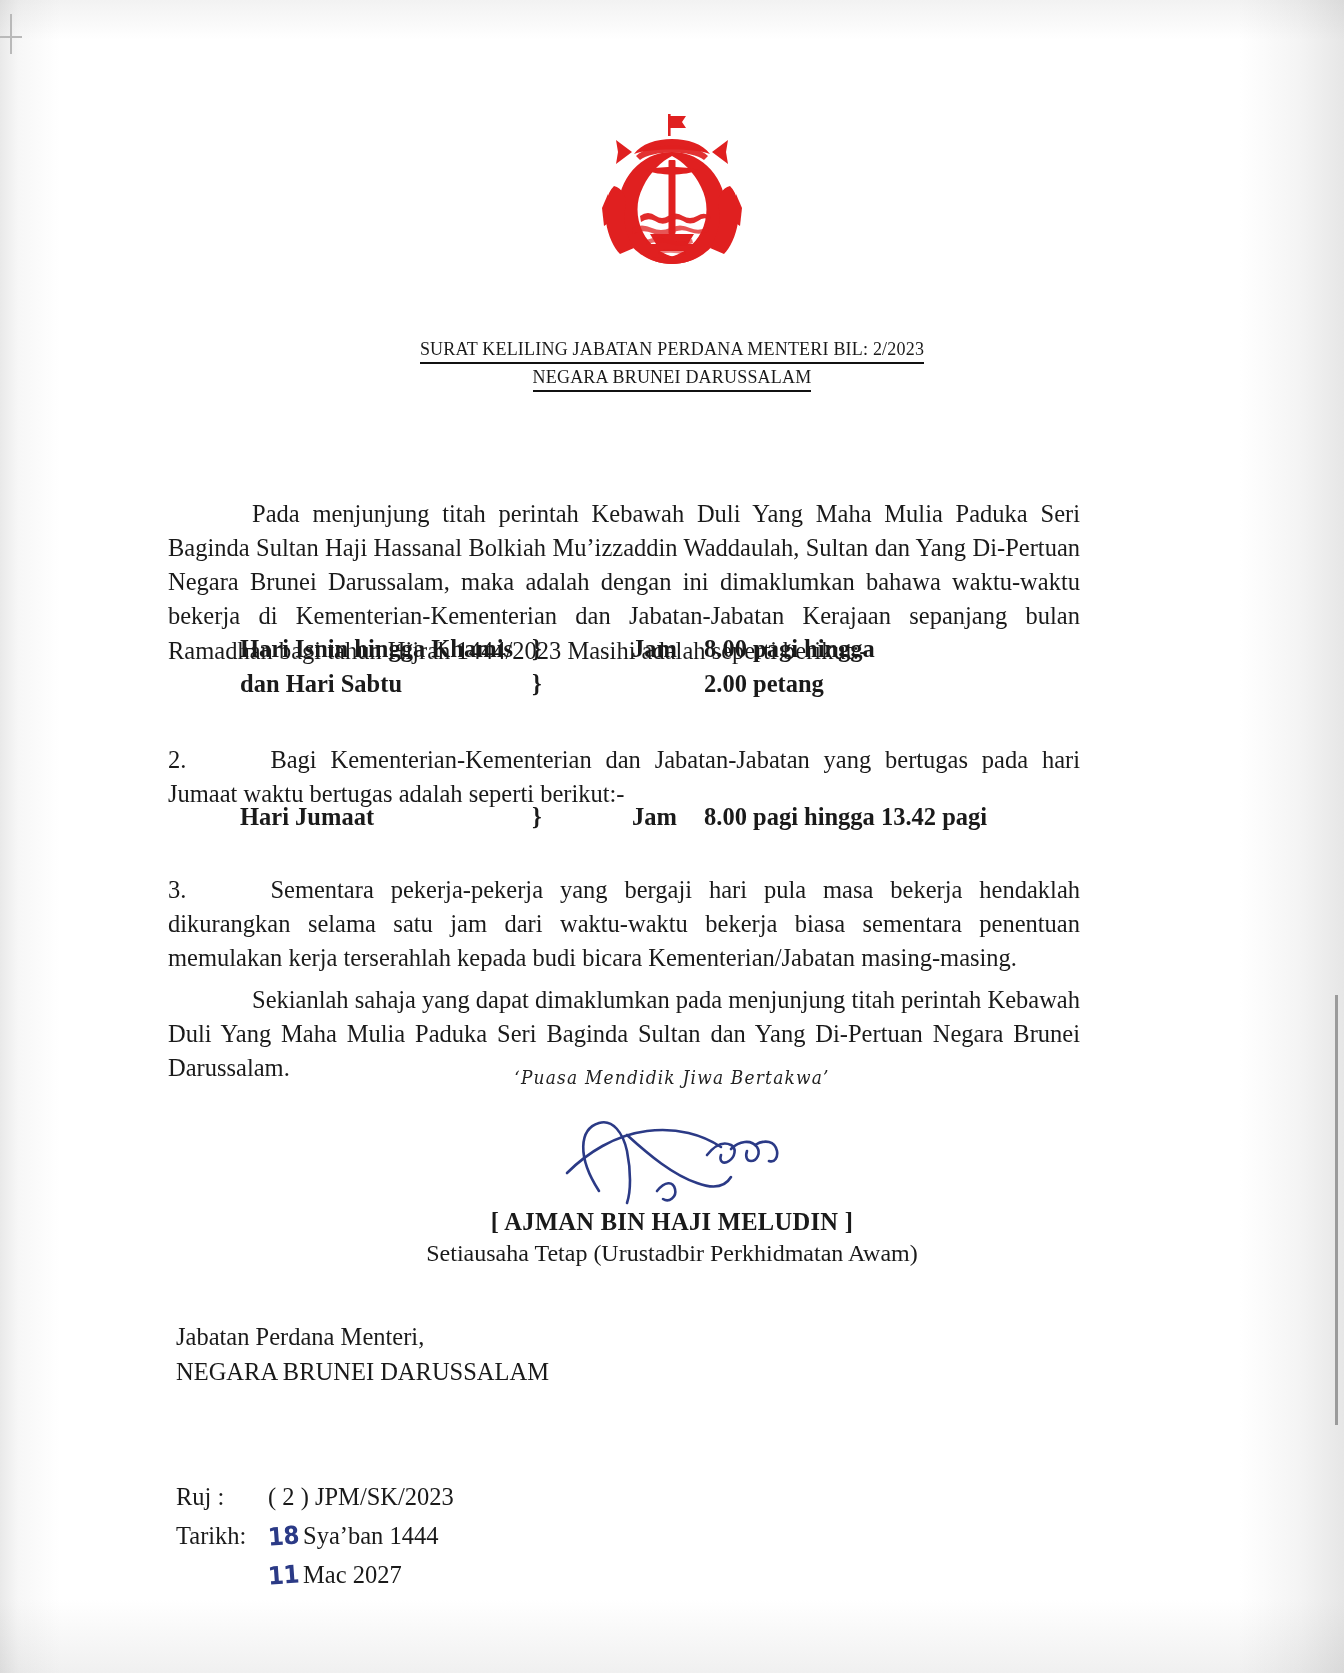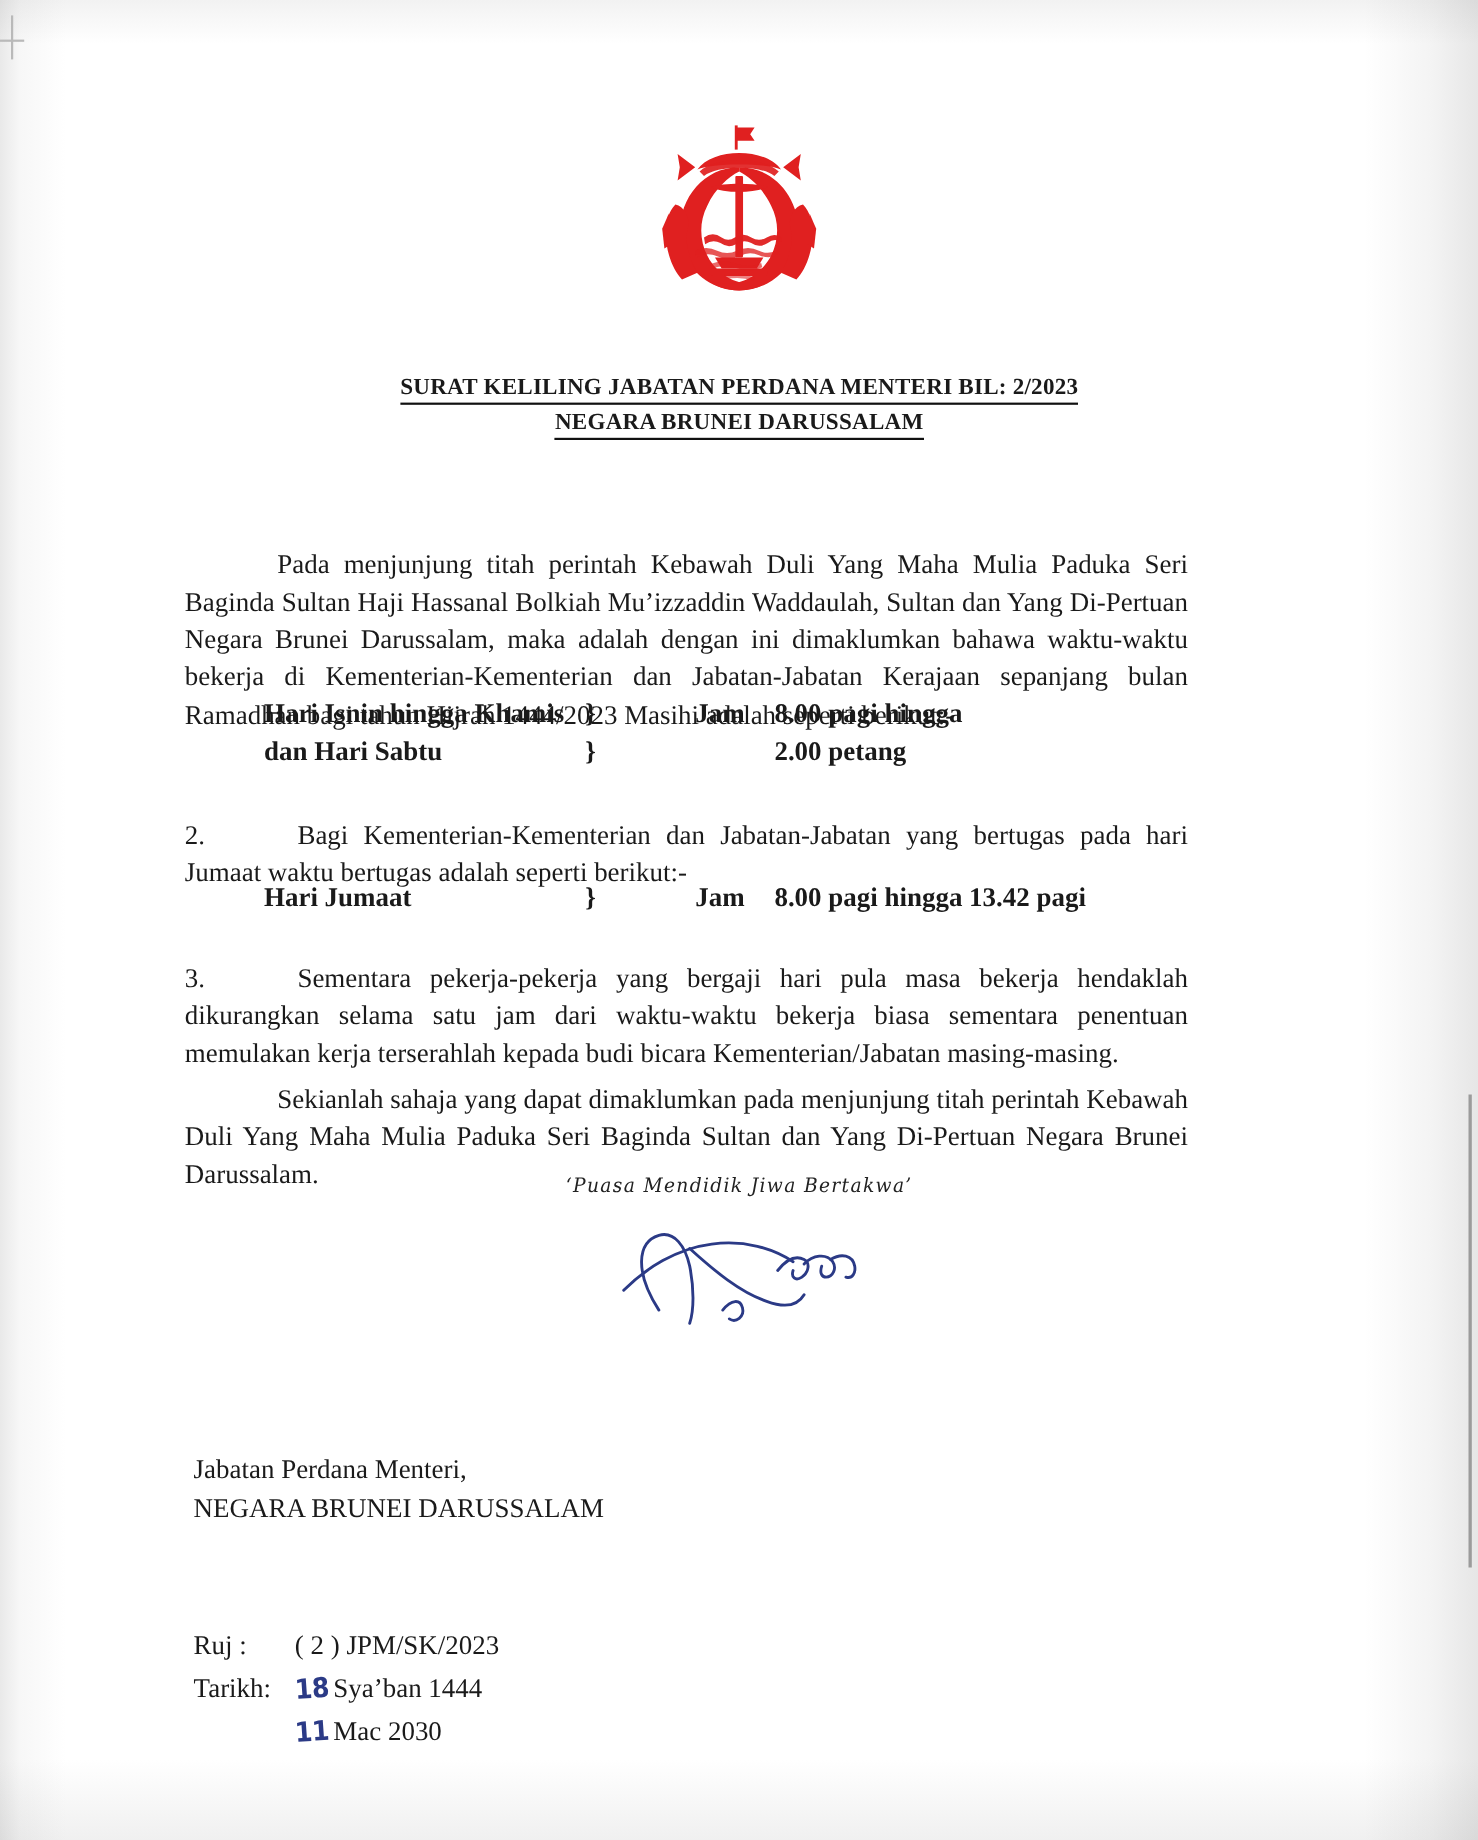--- a/index.html
+++ b/index.html
@@ -51,22 +51,22 @@
     width: 220px;
     height: 170px;
   }
 
   
   #title-block {
     position: absolute;
     left: 0; right: 0;
     top: 338px;
     text-align: center;
-    font-weight: bold;
-    font-size: 21px;
+    font-weight: normal;
+    font-size: 18px;
     letter-spacing: 0.2px;
     line-height: 1.28;
   }
   #title-block .tline {
     display: inline-block;
     border-bottom: 2.2px solid #111;
     padding-bottom: 1px;
   }
   #title-line2-wrap { margin-top: 2px; }
 
@@ -295,20 +295,24 @@
         <path d="M60 78 C80 58, 108 40, 140 36 C170 32, 196 40, 214 52"></path>
         <path d="M120 40 C142 60, 166 80, 190 88 C206 94, 218 92, 224 82"></path>
         <path d="M200 60 C208 50, 216 46, 224 50 C230 53, 228 62, 222 66 C216 70, 212 66, 214 60"></path>
         <path d="M224 54 C232 46, 244 44, 250 52 C254 58, 250 66, 244 66 C240 66, 238 62, 240 56"></path>
         <path d="M248 50 C258 44, 268 46, 270 56 C271 62, 268 68, 262 66"></path>
         <path d="M150 96 C158 86, 166 86, 168 94 C170 102, 162 108, 156 104"></path>
       </g>
     </svg>
   </div>
 
+  <div id="signer">
+    <div id="signer-name">[ AJMAN BIN HAJI MELUDIN ]</div>
+    <div id="signer-title">Setiausaha Tetap (Urustadbir Perkhidmatan Awam)</div>
+  </div>
 
   <div id="address">
     <div>Jabatan Perdana Menteri,</div>
     <div>NEGARA BRUNEI DARUSSALAM</div>
   </div>
 
   <div id="refblock">
     <table>
       <tbody>
           <tr>
@@ -317,20 +321,20 @@
       </tr>
       <tr>
         <td class="ref-label">Tarikh:</td>
         <td>
           <span class="hw">18</span><span>Sya’ban 1444</span>
         </td>
       </tr>
       <tr>
         <td class="ref-label"></td>
         <td>
-          <span class="hw">11</span><span>Mac 2030</span>
+          <span class="hw">11</span><span>Mac 2027</span>
         </td>
       </tr>
     </tbody>
       </table>
   </div>
 
 </div>
 
 </body></html>

